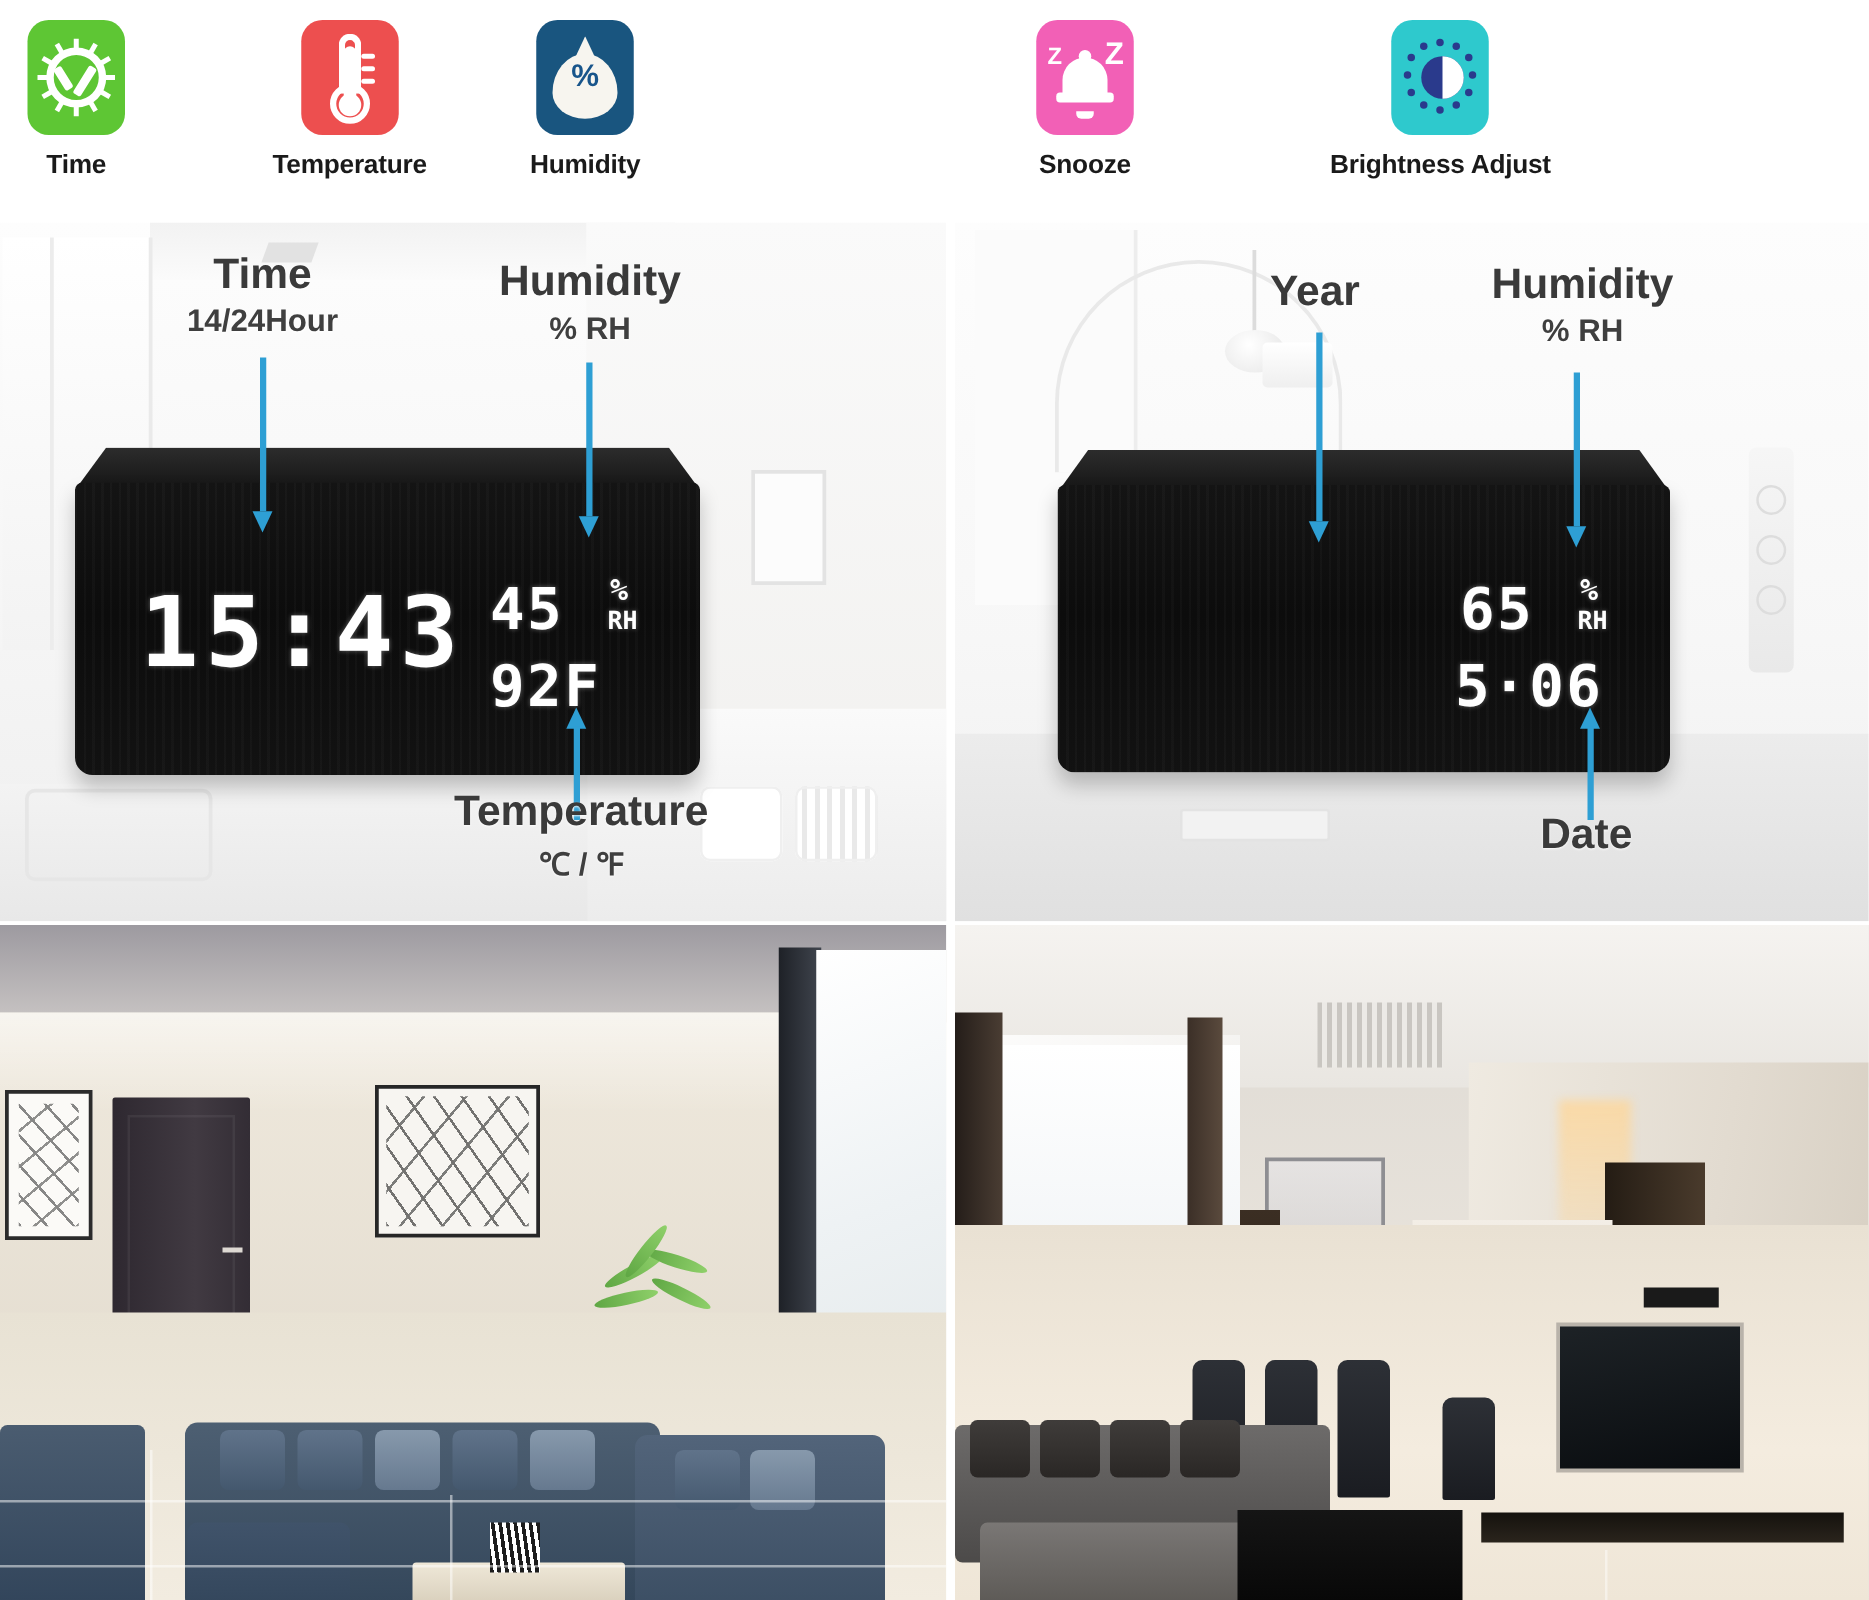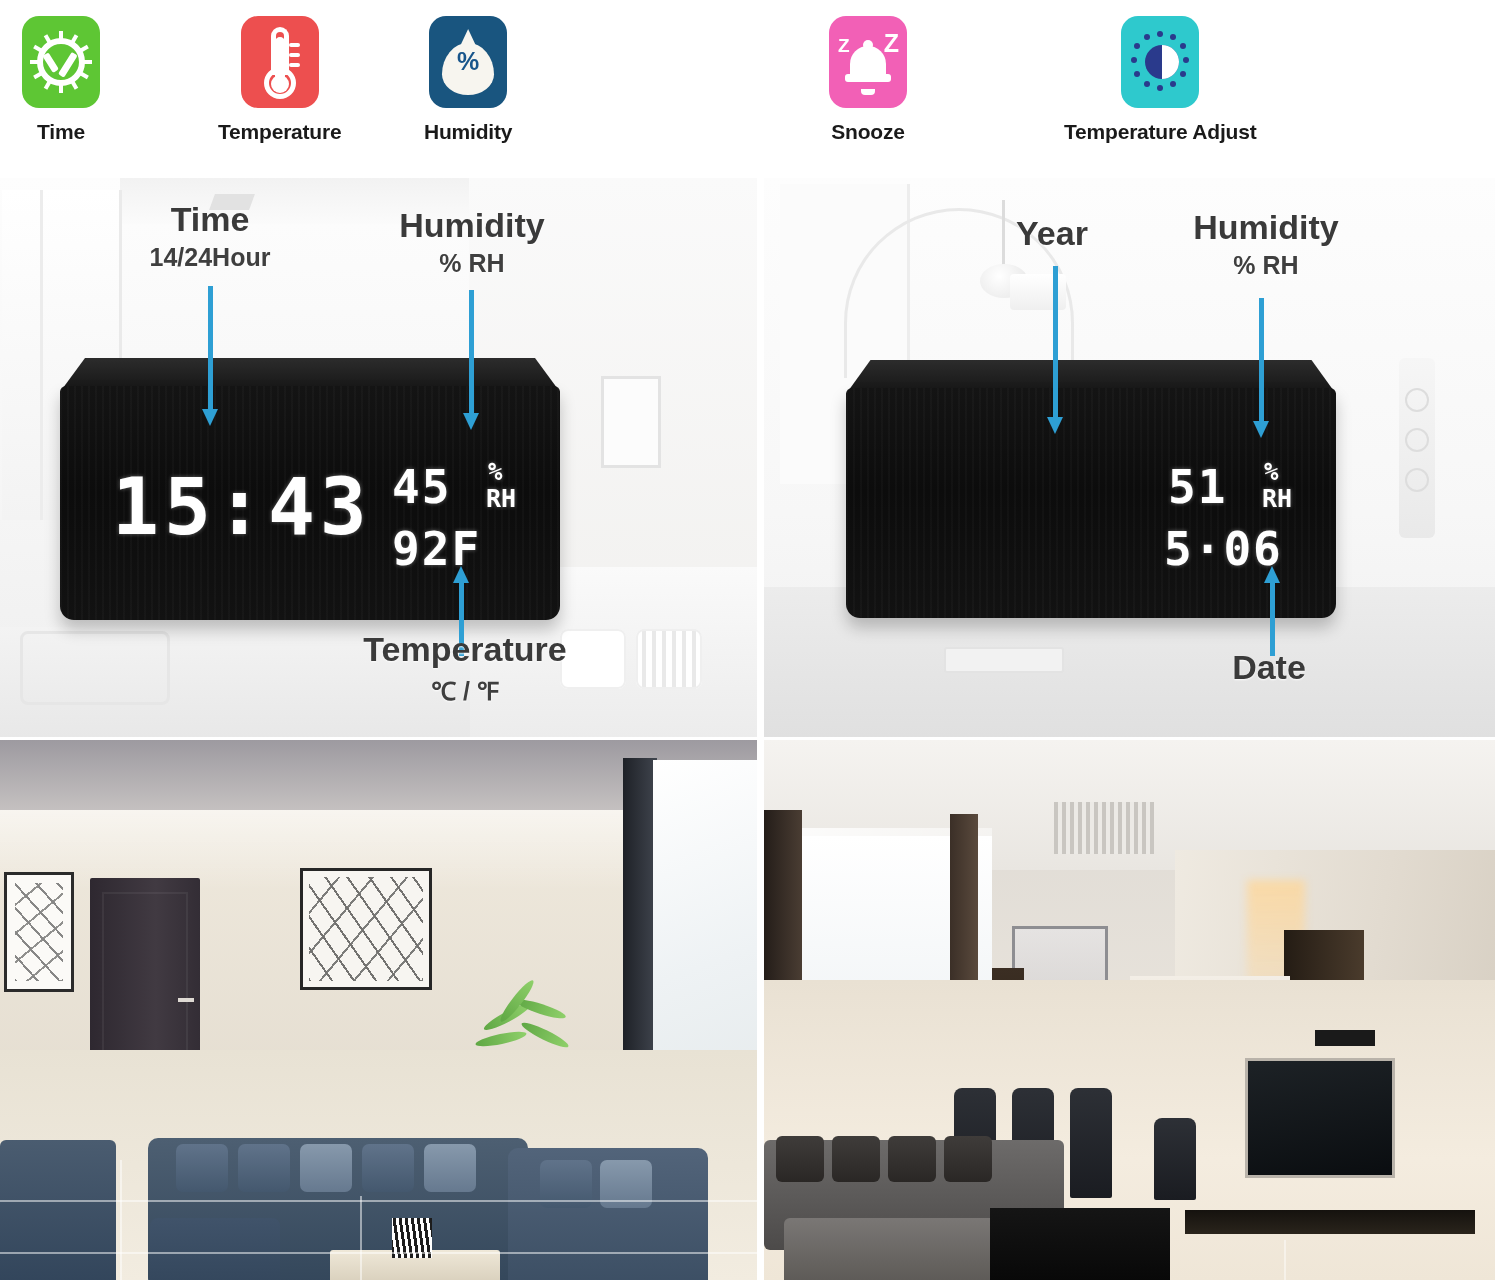--- a/index.html
+++ b/index.html
@@ -207,21 +207,21 @@
       linear-gradient(180deg,#141414 0%,#0c0c0c 45%,#121212 100%);
     border-radius:6px 6px 14px 14px;
     box-shadow: 0 10px 16px rgba(0,0,0,0.22);
   }
   .lcd { position:absolute; color:#ffffff; font-family:"DejaVu Sans Mono", monospace;
          font-weight:bold; letter-spacing:1px; text-shadow:0 0 4px rgba(255,255,255,0.35);
          line-height:1; }
   .lcd-main { font-size:78px; letter-spacing:5px; }
   .lcd-side { font-size:46px; letter-spacing:2px; }
   .lcd-unit { font-size:24px; letter-spacing:0px; }
-  .lcd-unit2 { font-size:25px; letter-spacing:0px; }
+  .lcd-unit2 { font-size:20px; letter-spacing:0px; }
 
   
   .anno { position:absolute; text-align:center; }
   .anno .t1 { font-size:34px; font-weight:bold; color:#3a3a3a; white-space:nowrap;
               text-shadow:0 1px 2px rgba(255,255,255,0.9); }
   .anno .t2 { font-size:25px; font-weight:bold; color:#3f3f3f; white-space:nowrap; margin-top:4px;
               text-shadow:0 1px 2px rgba(255,255,255,0.9); }
   .arrow { position:absolute; width:16px; }
   .arrow .shaft { position:absolute; left:6px; top:0; width:5px; background:#2e9fd4; }
   .arrow .head { position:absolute; left:0; width:0; height:0;
@@ -434,21 +434,21 @@
           <div class="dot" style="left:52px; top:41px;"></div>
           <div class="dot" style="left:42px; top:51px;"></div>
           <div class="dot" style="left:29px; top:55px;"></div>
           <div class="dot" style="left:16px; top:51px;"></div>
           <div class="dot" style="left:6px; top:41px;"></div>
           <div class="dot" style="left:3px; top:27px;"></div>
           <div class="dot" style="left:6px; top:13px;"></div>
           <div class="dot" style="left:16px; top:4px;"></div>
         </div>
       </div>
-      <div class="flabel">Temperature Adjust</div>
+      <div class="flabel">Brightness Adjust</div>
     </div>
 
   </div>
 
   <div class="panels">
 
     <div class="panel p-tl">
       <div class="room-a">
         <div class="ceil"></div>
           <div class="dl1"></div>
@@ -514,21 +514,21 @@
             <i style="top:70px;"></i>
             <i style="top:110px;"></i>
           </div>
         <div class="floor"></div>
         <div class="mag"></div>
       </div>
 
       <div class="clock-dev" style="left:82px; top:182px; width:490px; height:258px;">
         <div class="top"></div>
         <div class="face">
-          <div class="lcd lcd-side" style="left:322px; top:76px;">51</div>
+          <div class="lcd lcd-side" style="left:322px; top:76px;">65</div>
           <div class="lcd lcd-unit" style="left:418px; top:72px;">%</div>
           <div class="lcd lcd-unit2" style="left:416px; top:98px;">RH</div>
           <div class="lcd lcd-side" style="left:318px; top:138px;">5·06</div>
         </div>
       </div>
 
       <div class="anno" style="left:198px; top:36px; width:180px;">
         <div class="t1">Year</div>
       </div>
       <div class="arrow down" style="left:283px; top:88px; height:168px;">

